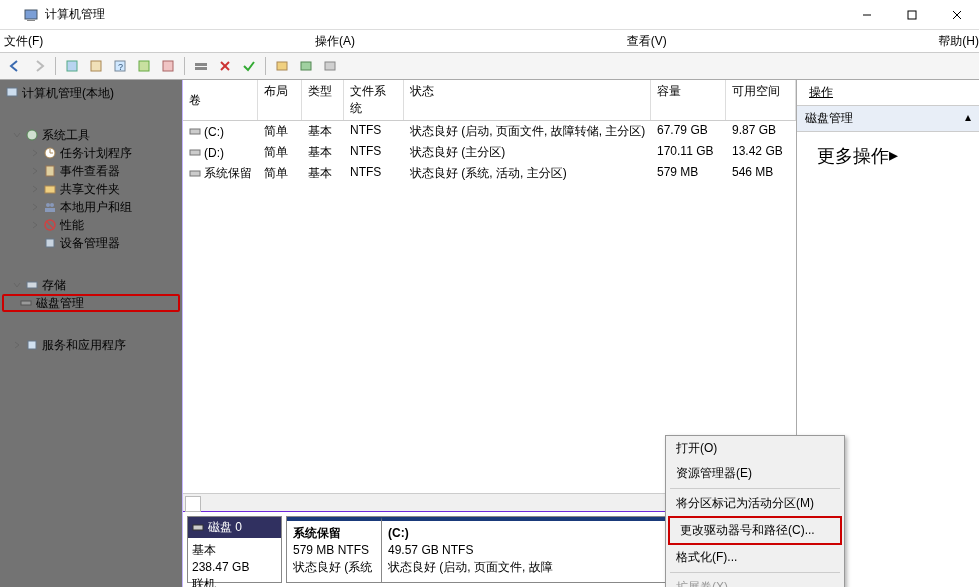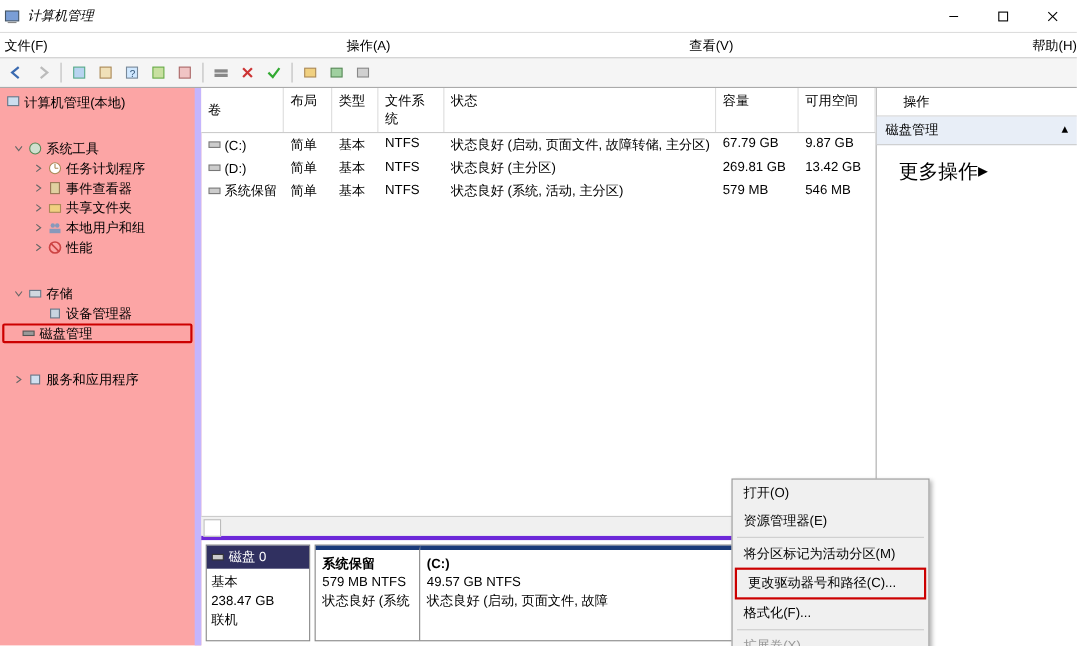--- a/index.html
+++ b/index.html
@@ -1,28 +1,28 @@
 <!DOCTYPE html>
 <html><head>
 <meta charset="utf-8">
 <style>
 * { box-sizing: border-box; margin: 0; padding: 0; }
 body { font-family: "Microsoft YaHei", "Segoe UI", sans-serif; font-size: 12px; background: #fff; width: 979px; height: 587px; overflow: hidden; display: flex; flex-direction: column; }
-.titlebar { height: 30px; display: flex; align-items: center; padding-left: 3px; border-bottom: 1px solid #ddd; font-style: italic; }
+.titlebar { height: 30px; display: flex; align-items: center; padding-left: 23px; border-bottom: 1px solid #ddd; }
 .titlebar-icon { width: 16px; height: 16px; margin-right: 6px; }
 .titlebar-title { flex: 1; font-size: 12px; }
 .window-controls { display: flex; }
 .win-btn { width: 45px; height: 30px; display: flex; align-items: center; justify-content: center; }
 .menubar { height: 22px; display: flex; align-items: center; padding-left: 4px; gap: 14px; font-size: 12px; justify-content: space-between; }
 .menubar span { cursor: default; }
 .toolbar { height: 28px; display: flex; align-items: center; padding-left: 4px; gap: 2px; border-top: 1px solid #ccc; border-bottom: 1px solid #aaa; background: #f5f5f5; }
 .tool-btn { width: 22px; height: 22px; display: flex; align-items: center; justify-content: center; border: 1px solid transparent; }
 .tool-sep { width: 1px; height: 18px; background: #bbb; margin: 0 3px; }
 .content { flex: 1; display: flex; overflow: hidden; }
-.tree-pane { width: 185px; border-right: 6px solid #c4b5fd; padding: 4px 2px; overflow: auto; background: #fca5a5; }
+.tree-pane { width: 185px; border-right: 1px solid #c4b5fd; padding: 4px 2px; overflow: auto; background: #737373; }
 .tree-item { display: flex; align-items: center; height: 18px; padding-left: 2px; white-space: nowrap; }
 .tree-caret { width: 10px; height: 10px; margin-right: 2px; display: inline-flex; align-items: center; justify-content: center; }
 .tree-icon { width: 16px; height: 16px; margin-right: 2px; display: inline-flex; align-items: center; justify-content: center; }
 .tree-label { font-size: 12px; }
 .indent-1 { padding-left: 10px; margin-top: 24px; }
 .indent-2 { padding-left: 28px; }
 .highlighted-box { border: 2px solid #c00; border-radius: 2px; padding: 0 2px; }
 .middle-pane { flex: 1; display: flex; flex-direction: column; border-right: 1px solid #aaa; }
 .volume-list { flex: 1; display: flex; flex-direction: column; }
 .vl-header { display: flex; background: #fff; border-bottom: 1px solid #ccc; }
@@ -33,32 +33,32 @@
 .col-layout { width: 44px; }
 .col-type { width: 42px; }
 .col-fs { width: 60px; }
 .col-status { width: 247px; }
 .col-cap { width: 75px; }
 .col-free { width: 70px; }
 .vl-scroll { flex: 1; }
 .hscroll { height: 18px; background: #f0f0f0; border-top: 1px solid #ccc; position: relative; }
 .hscroll::before { content: ''; position: absolute; left: 2px; top: 2px; width: 14px; height: 14px; border: 1px solid #bbb; background: #fff; }
 .hscroll::after { content: ''; position: absolute; right: 2px; top: 2px; width: 14px; height: 14px; border: 1px solid #bbb; background: #fff; }
-.disk-graphic { height: 100px; border-top: 4px solid #6d28d9; display: flex; padding: 4px; gap: 4px; }
+.disk-graphic { height: 76px; border-top: 1px solid #6d28d9; display: flex; padding: 4px; gap: 4px; }
 .disk-info { width: 95px; border: 1px solid #888; display: flex; flex-direction: column; }
 .disk-info-hdr { background: #303060; color: #fff; padding: 2px 4px; font-size: 12px; display: flex; align-items: center; gap: 4px; }
 .disk-info-body { padding: 4px; font-size: 12px; line-height: 1.4; }
 .partitions { flex: 1; display: flex; gap: 0; border: 1px solid #888; }
 .partition { border-top: 4px solid #1a3a7a; padding: 4px 6px; font-size: 12px; line-height: 1.4; overflow: hidden; white-space: nowrap; }
 .partition.hatched { background: repeating-linear-gradient(135deg, #fff 0 4px, #4a70c8 4px 5px); border-top-color: #4a70c8; }
 .part-0 { width: 95px; border-right: 1px solid #888; }
 .part-1 { flex: 1; border-right: 1px solid #888; }
 .part-2 { width: 90px; }
 .actions-pane { width: 184px; display: flex; flex-direction: column; }
-.actions-hdr { padding: 4px 24px; border-bottom: 1px solid #ccc; font-size: 12px; }
+.actions-hdr { padding: 4px 12px; border-bottom: 1px solid #ccc; font-size: 12px; text-decoration: underline; }
 .actions-section { background: #e8eef7; padding: 4px 8px; font-size: 12px; display: flex; justify-content: space-between; border-bottom: 1px solid #ccc; }
 .actions-item { padding: 12px 20px; font-size: 18px; display: flex; }
 .context-menu { position: absolute; left: 665px; top: 435px; width: 180px; background: #f0f0f0; border: 1px solid #999; box-shadow: 2px 2px 4px rgba(0,0,0,0.3); z-index: 100; }
 .ctx-item { padding: 4px 10px; font-size: 12px; }
 .ctx-item.disabled { color: #999; }
 .ctx-sep { height: 1px; background: #ccc; margin: 2px 4px; }
 .ctx-highlight { border: 2px solid #c00; margin: 0 2px; }
 svg { display: block; }
 </style>
 </head>
@@ -260,41 +260,41 @@
           </svg>
         </span>
       <span class="tree-icon">
           <svg width="14" height="14">
             <circle cx="7" cy="7" r="5" fill="none" stroke="#c44" stroke-width="1.5"></circle>
             <line x1="3" y1="3" x2="11" y2="11" stroke="#c44" stroke-width="1.5"></line>
           </svg>
         </span>
       <span class="tree-label">性能</span>
     </div>
+    <div class="tree-item indent-2">
+      <span class="tree-caret" style="width:10px"></span>
+      <span class="tree-icon">
+          <svg width="14" height="14">
+            <rect x="3" y="3" width="8" height="8" fill="#c8d4e0" stroke="#678"></rect>
+          </svg>
+        </span>
+      <span class="tree-label">设备管理器</span>
+    </div>
     <div class="tree-item indent-1">
       <span class="tree-caret">
           <svg width="8" height="8">
             <path d="M1 2 L4 6 L7 2" fill="none" stroke="#666"></path>
           </svg>
         </span>
       <span class="tree-icon">
           <svg width="14" height="14">
             <rect x="2" y="4" width="10" height="6" fill="#d0d8e0" stroke="#678"></rect>
           </svg>
         </span>
       <span class="tree-label">存储</span>
-    </div>
-    <div class="tree-item indent-2">
-      <span class="tree-caret" style="width:10px"></span>
-      <span class="tree-icon">
-          <svg width="14" height="14">
-            <rect x="3" y="3" width="8" height="8" fill="#c8d4e0" stroke="#678"></rect>
-          </svg>
-        </span>
-      <span class="tree-label">设备管理器</span>
     </div>
     <div class="tree-item indent-2 highlighted-box">
       <span class="tree-caret" style="width:10px"></span>
       <span class="tree-icon">
           <svg width="14" height="14">
             <rect x="2" y="5" width="10" height="4" fill="#999" stroke="#555"></rect>
           </svg>
         </span>
       <span class="tree-label">磁盘管理</span>
     </div>
@@ -347,21 +347,21 @@
                 <svg width="12" height="10">
                   <rect x="1" y="2" width="10" height="5" fill="#ccc" stroke="#777"></rect>
                 </svg>
               </span>
               <span>(D:)</span>
             </div>
           <div class="col-layout">简单</div>
           <div class="col-type">基本</div>
           <div class="col-fs">NTFS</div>
           <div class="col-status">状态良好 (主分区)</div>
-          <div class="col-cap">269.81 GB</div>
+          <div class="col-cap">170.11 GB</div>
           <div class="col-free">13.42 GB</div>
         </div>
         <div class="vl-row">
           <div class="col-vol">
               <span>
                 <svg width="12" height="10">
                   <rect x="1" y="2" width="10" height="5" fill="#ccc" stroke="#777"></rect>
                 </svg>
               </span>
               <span>系统保留</span>

